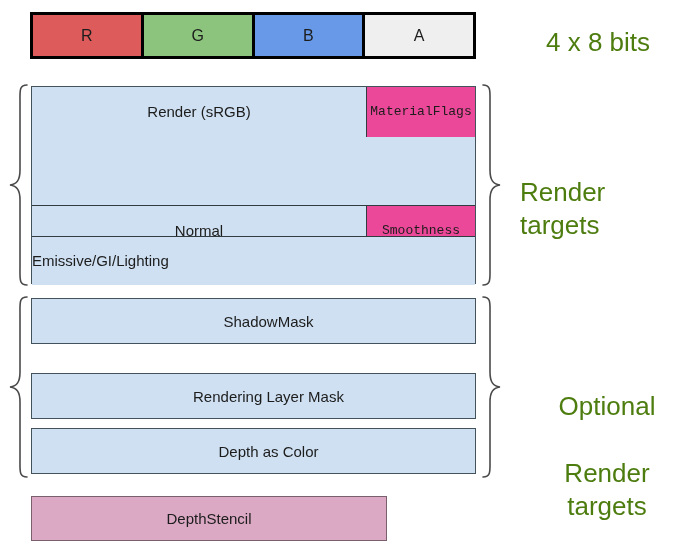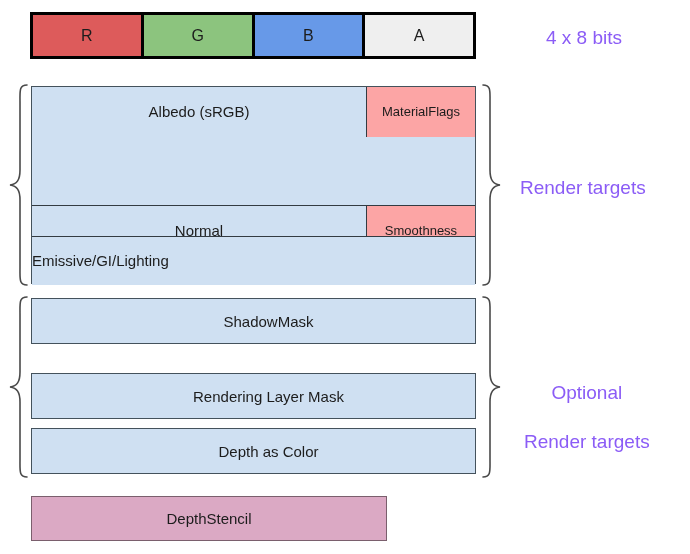--- a/index.html
+++ b/index.html
@@ -80,24 +80,25 @@
     background: #cfe0f2;
     font-size: 15px;
     color: #1c1c1c;
   }
   .rt-side {
     flex: 1 1 auto;
     box-sizing: border-box;
     display: flex;
     align-items: center;
     justify-content: center;
-    background: #fca5a5;
+    background: #ec4899;
     border-left: 1.5px solid #333b42;
     font-size: 13px;
     color: #1c1c1c;
+    font-family: Liberation Mono, monospace;
   }
   .rt-wide {
     flex: 1 1 auto;
     box-sizing: border-box;
     display: flex;
     align-items: center;
     justify-content: flex-start;
     background: #cfe0f2;
     font-size: 15px;
     color: #1c1c1c;
@@ -136,23 +137,23 @@
     display: flex;
     align-items: center;
     justify-content: center;
     font-size: 15px;
     color: #1c1c1c;
   }
 
   
   .side-label {
     position: absolute;
-    font-size: 19px;
+    font-size: 26px;
     line-height: 1.28;
-    color: #8b5cf6;
+    color: #4d7c0f;
     white-space: pre-line;
   }
   .lbl-bits       { left: 546px; top: 26px; }
   .lbl-rt         { left: 520px; top: 176px; }
   .lbl-opt        { left: 524px; top: 357px; text-align: center; }
   .lbl-ds         { left: 500px; top: 509px; }
 
   
   .brace {
     position: absolute;
@@ -188,21 +189,21 @@
       <span>A</span>
     </div>
   </div>
 
   <div class="side-label lbl-bits">4 x 8 bits</div>
 
   <div class="rt-table">
 
     <div class="rt-row r0">
       <div class="rt-main">
-        <span>Albedo (sRGB)</span>
+        <span>Render (sRGB)</span>
       </div>
       <div class="rt-side">
         <span>MaterialFlags</span>
       </div>
     </div>
 
 
     <div class="rt-row r2">
       <div class="rt-main">
         <span>Normal</span>

